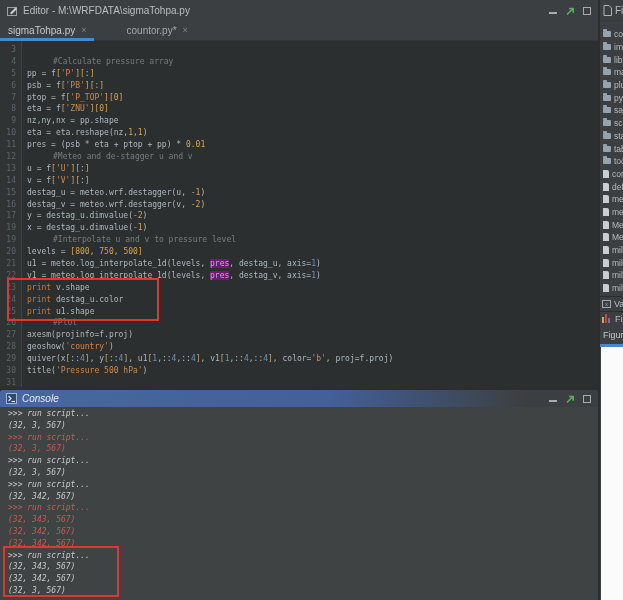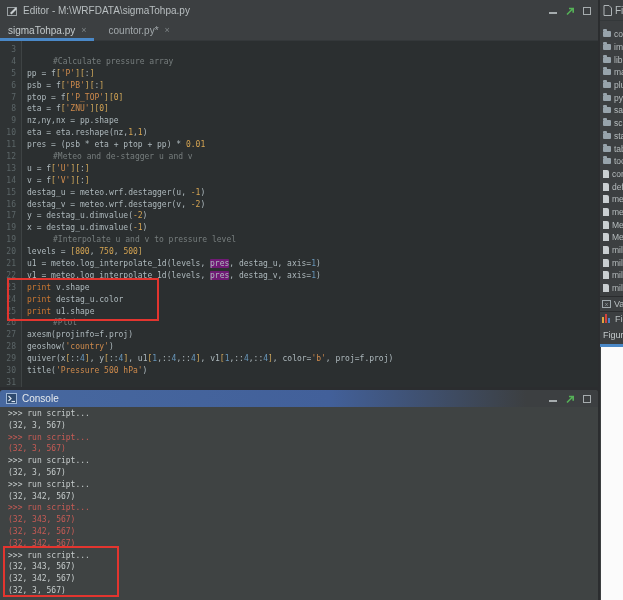--- a/index.html
+++ b/index.html
@@ -42,27 +42,27 @@
   .tk-b { color:#6897BB; }
   .tk-k { color:#CC7832; }
   .tk-y { color:#D2A95C; }
   .tk-h { color:#AEB9BD; background:#701a75; border-radius:1px; }
 
   
   #console-panel { left:0; top:390px; width:598px; height:210px; background:#3F4343;
                    border-radius:3px 3px 0 0; }
   #console-header { position:absolute; left:0; top:0; width:100%; height:17px;
                     border-radius:3px 3px 0 0; display:flex; align-items:center;
-                    background:linear-gradient(90deg,#47689F 0%,#42609A 55%,#3C3F41 88%); }
+                    background:linear-gradient(90deg,#47689F 0%,#42609A 55%,#3C3F41 88%);font-style:italic; }
   #console-title { color:#E6EAEC; font-size:10px; margin-left:5px; }
   #console-header .win-controls { height:17px; }
   #console-lines { position:absolute; left:8px; top:18px; width:580px;
                    font-family:"DejaVu Sans Mono", monospace; font-size:8px;
                    line-height:11.8px; }
-  .console-line { white-space:pre; height:11.8px; color:#C6CCCC; }
+  .console-line { white-space:pre; height:11.8px; color:#C6CCCC;font-style:italic; }
   .console-line.red { color:#C75B55; }
 
   
   .annot-box { position:absolute; border:2px solid #E3352F; background:transparent; z-index:20; }
   #annot-editor  { left:7px;  top:278px; width:152px; height:43px; }
   #annot-console { left:3px;  top:546px; width:116px; height:51px; }
 
   
   #right-panel { left:600px; top:0; width:23px; height:600px; background:#3C3F41; overflow:hidden; }
   #files-header { position:absolute; left:0; top:0; width:40px; height:21px; display:flex;
@@ -121,21 +121,21 @@
           <span class="wc-max"></span>
         </span>
     </div>
   </div>
 
   <div id="tab-bar">
     <div class="tab active">
       <span class="tab-label">sigmaTohpa.py</span>
       <span class="tab-close">×</span>
     </div>
-    <div class="tab inactive" style="margin-left:6px;justify-content:space-between;">
+    <div class="tab inactive" style="margin-left:24px;justify-content:space-between;">
       <span class="tab-label">countor.py*</span>
       <span class="tab-close">×</span>
     </div>
   </div>
   <div id="active-underline" style="background: rgb(74, 136, 199);"></div>
 
   <div id="code-area">
     <div id="gutter-bg"></div>
     <div id="code-lines">
         <div class="code-line"><span class="line-num">3</span></div>

